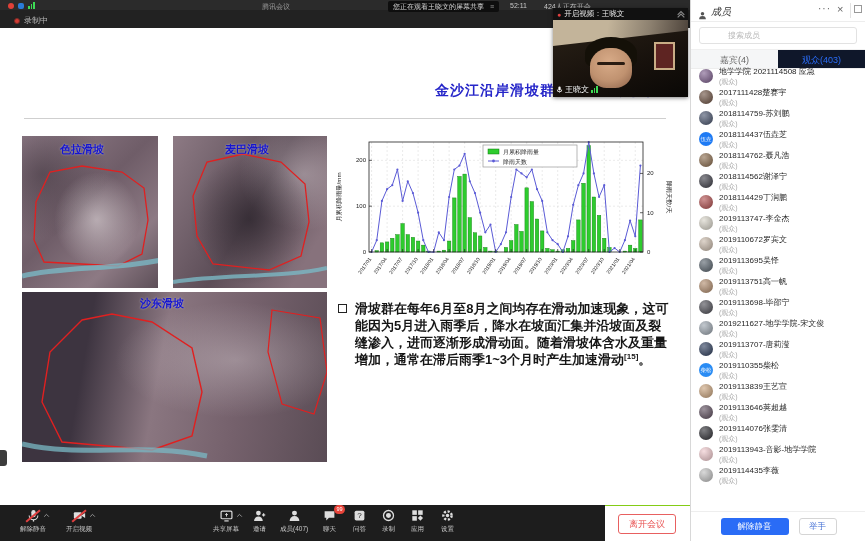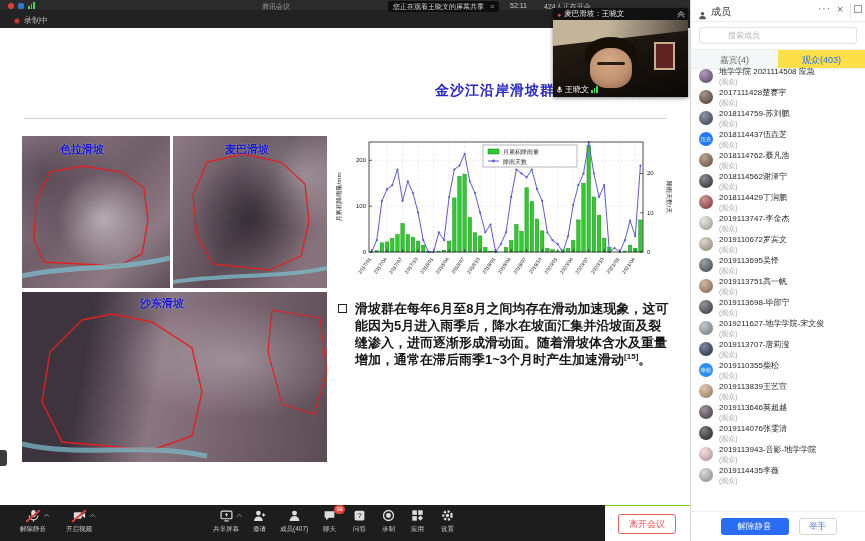--- a/index.html
+++ b/index.html
@@ -42,21 +42,21 @@
   .v-name .sig i{background:#3ddc55;}
 
   
   .slide{position:absolute;left:0;top:28px;width:690px;height:477px;background:#fff;z-index:1;}
   .slide-title{position:absolute;left:0;top:54px;width:660px;text-align:right;
                font-size:14px;font-weight:bold;color:#2626c9;letter-spacing:1px;}
   .slide-rule{position:absolute;left:24px;top:90px;width:642px;height:1px;background:#cfcfcf;}
   .geo{position:absolute;overflow:hidden;}
   .geo .label{position:absolute;font-size:11px;font-weight:bold;color:#1515d0;z-index:3;text-shadow:0 0 2px rgba(255,255,255,.5);}
   .geo svg{position:absolute;left:0;top:0;z-index:2;}
-  .geo1{left:22px;top:108px;width:148px;height:152px;
+  .geo1{left:22px;top:108px;width:136px;height:152px;
     background:radial-gradient(ellipse at 55% 55%,rgba(235,228,230,.55),rgba(0,0,0,0) 40%),
                radial-gradient(ellipse at 15% 25%,rgba(40,32,40,.45),rgba(0,0,0,0) 40%),
                linear-gradient(135deg,#94808c,#6f5d68 45%,#8d7a84 75%,#5d4f58);}
   .geo2{left:173px;top:108px;width:154px;height:152px;
     background:radial-gradient(ellipse at 50% 55%,rgba(30,25,32,.6),rgba(0,0,0,0) 55%),
                radial-gradient(ellipse at 85% 25%,rgba(225,215,220,.4),rgba(0,0,0,0) 35%),
                linear-gradient(120deg,#8d7a84,#5d4e58 50%,#87727c 85%);}
   .geo3{left:22px;top:264px;width:305px;height:170px;
     background:radial-gradient(ellipse at 70% 40%,rgba(230,222,226,.35),rgba(0,0,0,0) 40%),
                linear-gradient(100deg,#3d3440 22%,#8a7680 45%,#75616c 70%,#5a4c55 100%);}
@@ -79,32 +79,32 @@
   .tb-chev{position:absolute;right:-9px;top:3px;color:#9a9a9a;}
   .badge{position:absolute;top:-4px;right:-8px;background:#e8443a;color:#fff;font-size:5.5px;
          border-radius:6px;padding:0.5px 2.5px;line-height:1.4;}
   .leave-area{position:absolute;left:605px;top:505px;width:85px;height:36px;background:#fff;z-index:3;border-top:1px solid #84cc16;}
   .leave-btn{position:absolute;left:13px;top:8px;width:58px;height:20px;border:1px solid #e86060;border-radius:3px;
              background:#fff;color:#e85050;font-size:9px;text-align:center;line-height:18px;}
 
   
   .panel{position:absolute;left:690px;top:0;width:175px;height:541px;background:#fff;border-left:1px solid #d8d8d8;z-index:8;}
   .p-header{position:relative;height:22px;border-bottom:1px solid #ededed;}
-  .p-title{position:absolute;left:20px;top:5px;font-size:10px;color:#333;}
+  .p-title{position:absolute;left:20px;top:5px;font-size:10px;color:#333;font-style:italic;}
   .p-title-ico{position:absolute;left:7px;top:6px;}
   .p-more{position:absolute;left:127px;top:3px;font-size:10px;color:#666;letter-spacing:1px;}
   .p-close{position:absolute;left:146px;top:3px;font-size:11px;color:#666;}
   .p-divider{position:absolute;left:159px;top:3px;width:1px;height:15px;background:#e2e2e2;}
   .p-popout{position:absolute;left:163px;top:5px;width:8px;height:8px;border:1.2px solid #999;}
   .p-search{margin:5px 8px;height:17px;border:1px solid #e2e2e2;border-radius:3px;display:flex;align-items:center;gap:4px;padding:0 22px;background:#fff;}
   .p-search input{border:none;outline:none;font-size:8px;color:#666;width:120px;font-family:inherit;background:transparent;}
   .p-search input::placeholder{color:#b8b8b8;}
   .p-tabs{display:flex;height:20px;border-top:1px solid #f0f0f0;border-bottom:1px solid #ededed;}
   .p-tab{flex:1;text-align:center;line-height:20px;font-size:9px;color:#666;background:#f5f6f7;}
-  .p-tab.active{background:#fde047;color:#2a6cf6;}
+  .p-tab.active{background:#0f172a;color:#2a6cf6;}
   .p-list{position:absolute;left:0;top:66px;width:175px;height:445px;overflow:hidden;}
   .member{position:relative;height:21px;padding-left:28px;}
   .avatar{position:absolute;left:8px;top:3px;width:14px;height:14px;border-radius:50%;
           color:#fff;font-size:5.5px;text-align:center;line-height:14px;overflow:hidden;}
   .m-name{display:block;font-size:8px;color:#262626;white-space:nowrap;overflow:hidden;text-overflow:ellipsis;max-width:140px;line-height:10px;padding-top:1px;}
   .m-role{display:block;font-size:7px;color:#a8a8a8;line-height:9px;}
   .p-footer{position:absolute;left:0;bottom:0;width:175px;height:30px;border-top:1px solid #eee;background:#fff;
             display:flex;align-items:center;justify-content:center;gap:10px;}
   .btn-blue{width:68px;height:17px;background:#2a6cf6;color:#fff;font-size:8.5px;border:none;border-radius:3px;line-height:17px;text-align:center;}
   .btn-hand{width:38px;height:17px;background:#fff;color:#4671d5;font-size:8.5px;border:1px solid #d5d5d5;border-radius:3px;line-height:15px;text-align:center;}
@@ -135,21 +135,21 @@
   <div class="tooltip">
     <span>您正在观看王晓文的屏幕共享</span>
     <span style="margin-left:4px;color:#999">≡</span>
   </div>
   <span class="timer">52:11</span>
   <span class="people">424人正在开会</span>
 
   <div class="video">
     <div class="v-top">
       <span class="v-mic">●</span>
-      <span>麦巴滑坡：王晓文</span>
+      <span>开启视频：王晓文</span>
       <span class="v-collapse">
         <svg width="10" height="10" viewBox="0 0 12 12" fill="none" stroke="#888" stroke-width="1.4">
             <path d="M2 7l4-4 4 4"></path>
             <path d="M2 10l4-4 4 4"></path>
           </svg>
       </span>
     </div>
     <div class="v-body">
       <div class="v-ceiling"></div>
       <div class="v-frame"></div>

